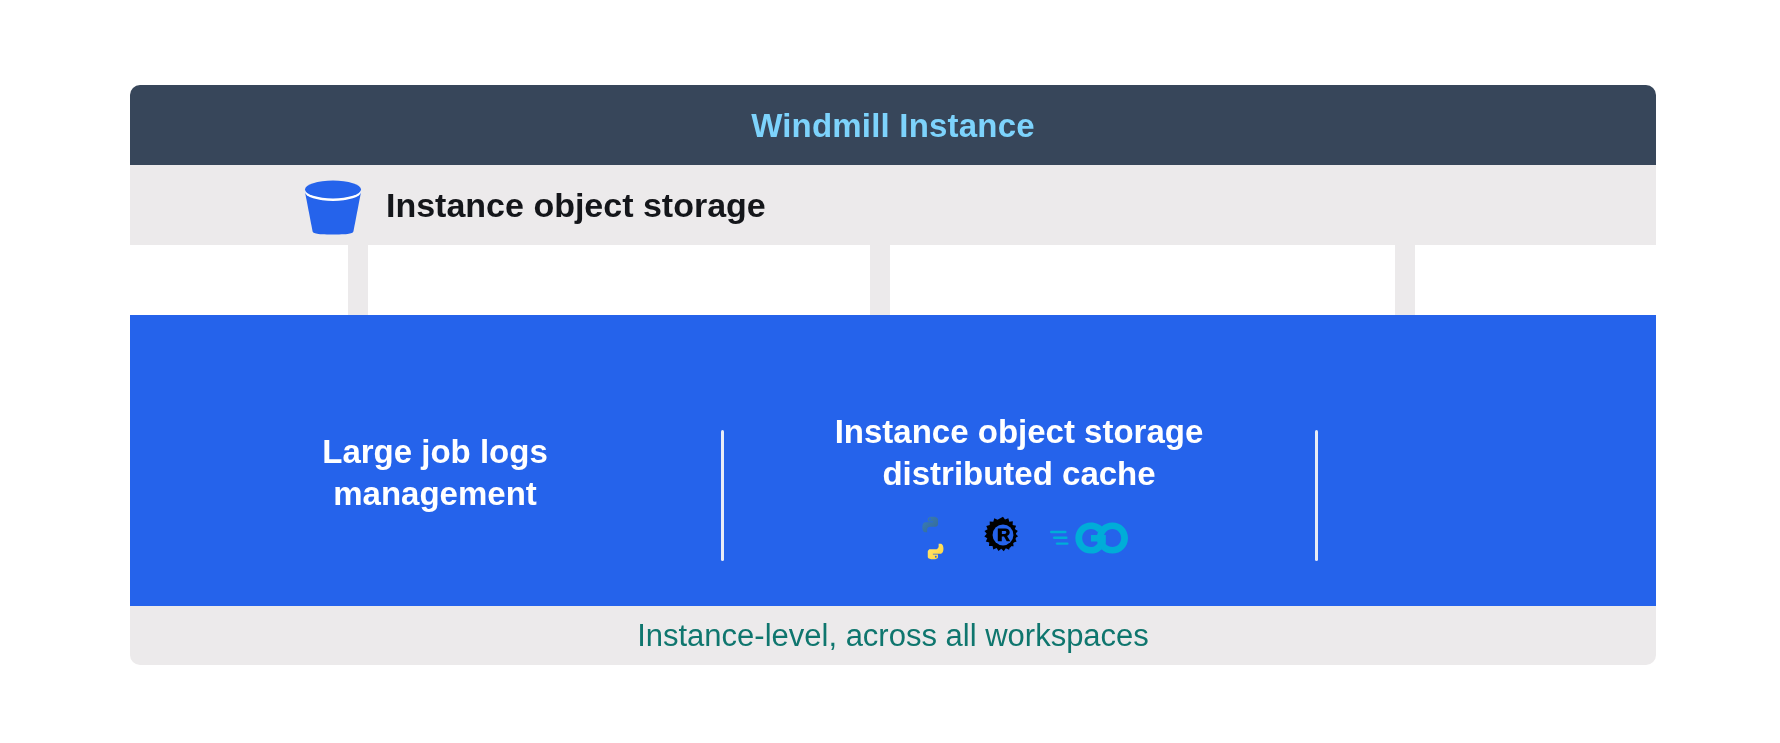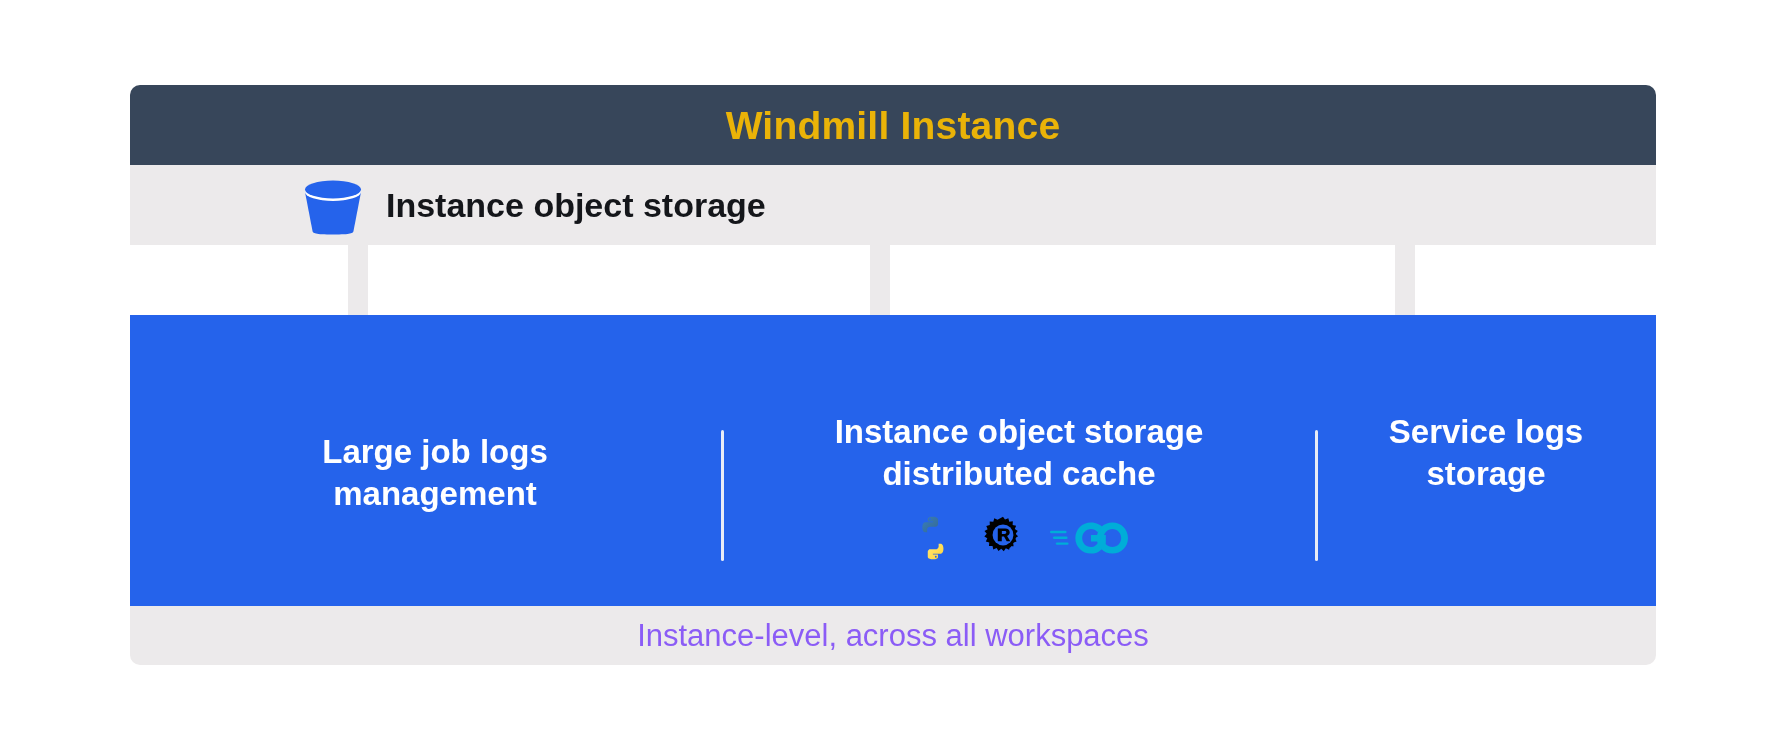--- a/index.html
+++ b/index.html
@@ -30,22 +30,22 @@
     width: 100%;
     height: 80px;
     background: #37465a;
     border-radius: 10px 10px 0 0;
     display: flex;
     align-items: center;
     justify-content: center;
     box-sizing: border-box;
   }
   .header-title {
-    color: #eab308;
-    font-size: 39px;
+    color: #7dd3fc;
+    font-size: 33px;
     font-weight: bold;
     letter-spacing: 0.2px;
     line-height: 1;
   }
 
   
   .storage-row {
     position: absolute;
     left: 0; top: 80px;
     width: 100%;
@@ -162,21 +162,21 @@
     background: #eceaeb;
     border-radius: 0 0 10px 10px;
     display: flex;
     align-items: center;
     justify-content: center;
     box-sizing: border-box;
   }
   .footer-text {
     font-size: 31px;
     font-weight: normal;
-    color: #8b5cf6;
+    color: #0f766e;
     line-height: 1;
   }
 </style>
 </head>
 <body>
 
 <div id="diagram">
 
   <div class="header-bar">
     <div class="header-title">Windmill Instance</div>
@@ -264,24 +264,20 @@
             </g>
             <path fill="#00add8" d="M84 8 C66 8 52 22 52 40 C52 58 66 72 84 72 C98.5 72 110.5 62.5 114.5 49.5 L114.5 34 L84 34 L84 47 L99.5 47 C96.8 53.8 90.9 58.5 84 58.5 C73.8 58.5 66 50.3 66 40 C66 29.7 73.8 21.5 84 21.5 C89.4 21.5 94.1 23.8 97.2 27.5 L110.5 20.5 C104.8 12.8 95.1 8 84 8 Z"></path>
             <path fill="#00add8" d="M128 8 C110 8 96 22 96 40 C96 58 110 72 128 72 C146 72 160 58 160 40 C160 22 146 8 128 8 Z M128 21.5 C138.2 21.5 146 29.7 146 40 C146 50.3 138.2 58.5 128 58.5 C117.8 58.5 110 50.3 110 40 C110 29.7 117.8 21.5 128 21.5 Z"></path>
           </svg>
         </span>
       </div>
     </div>
 
     <div class="divider div-2"></div>
 
-    <div class="section sec-3">
-      <div class="section-title">Service logs
-storage</div>
-    </div>
 
   </div>
 
   <div class="footer-bar">
     <div class="footer-text">Instance-level, across all workspaces</div>
   </div>
 
 </div>
 
 </body></html>

